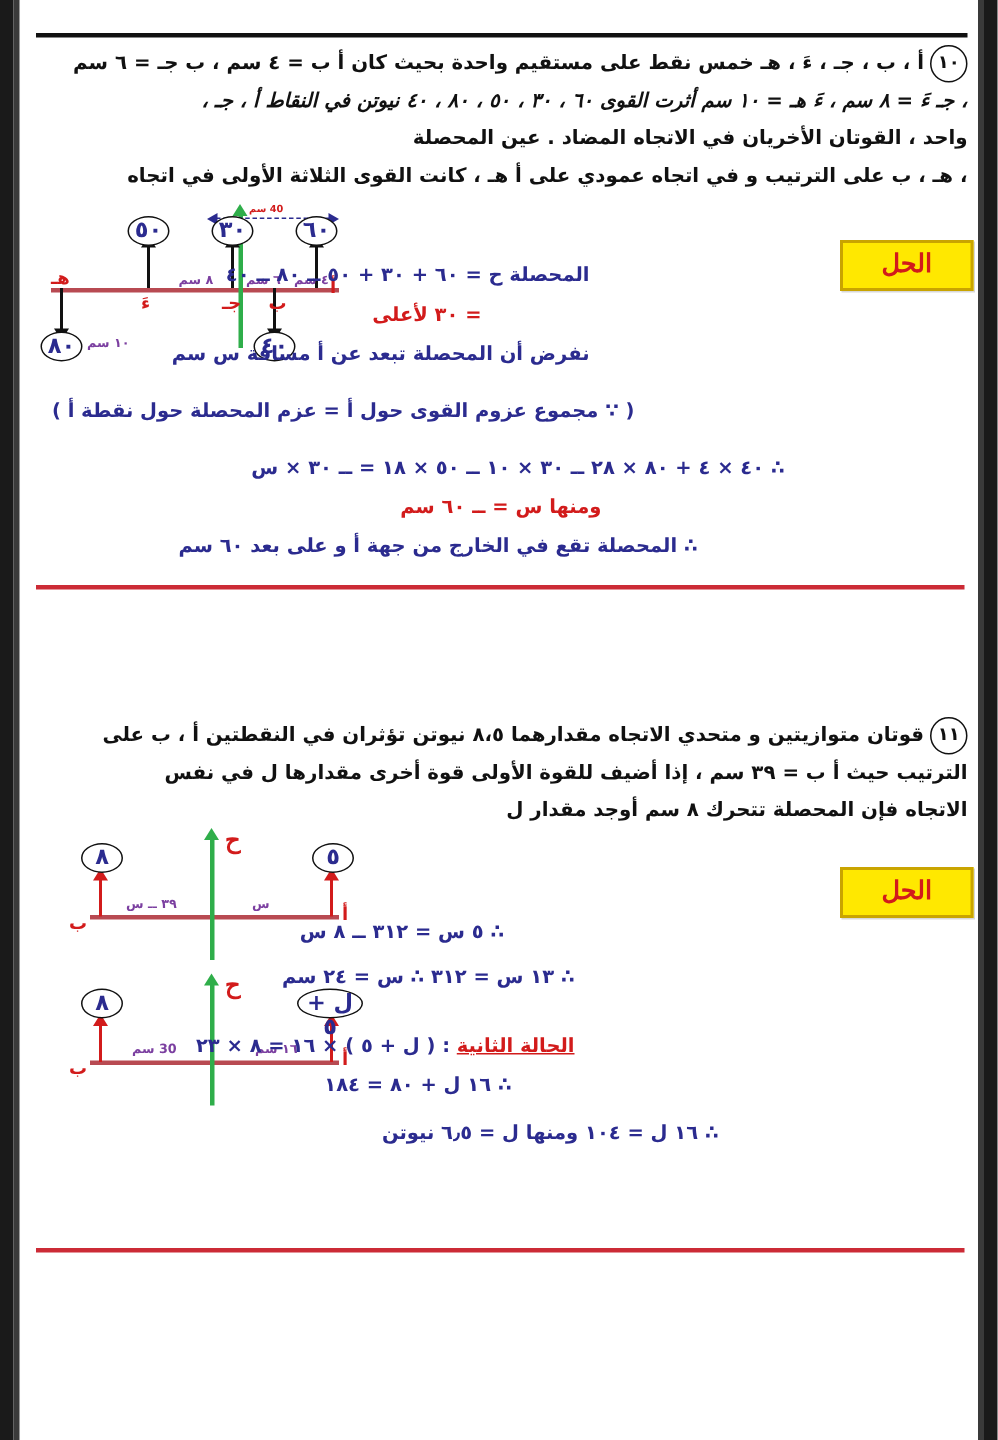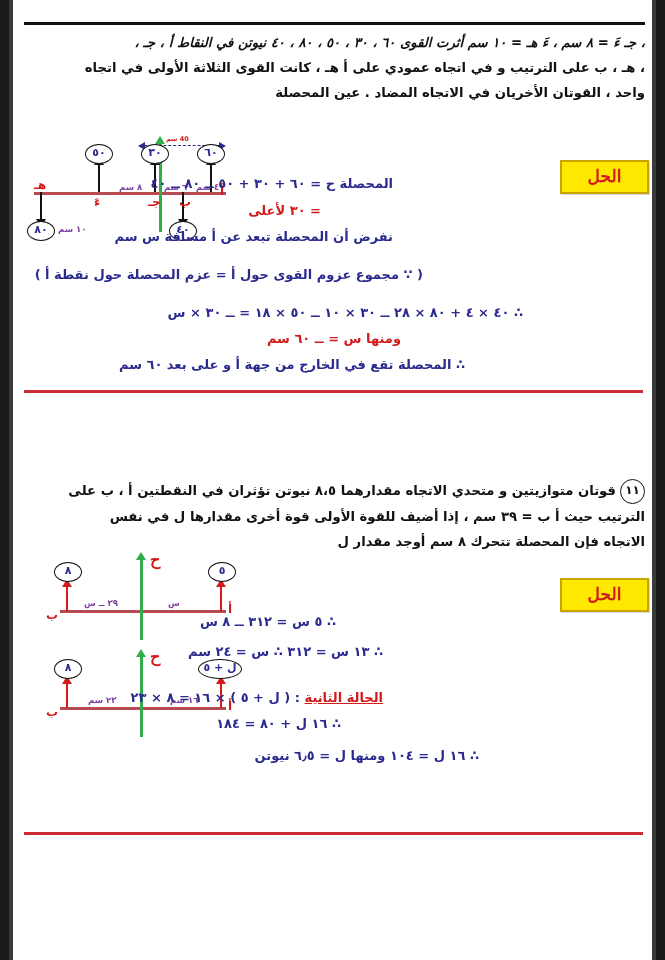--- a/index.html
+++ b/index.html
@@ -73,21 +73,21 @@
   }
   .farrow.up .head{top:-7px;border-bottom:8px solid #d21b1b;}
   .farrow.down .head{bottom:-7px;border-top:8px solid #d21b1b;}
   .farrow.dk{background:#111;}
   .farrow.dk.up .head{border-bottom-color:#111;}
   .farrow.dk.down .head{border-top-color:#111;}
 
   .fcircle{
     position:absolute;border:1.6px solid #111;border-radius:50%;
     width:26px;height:18px;text-align:center;line-height:16px;
-    font-size:11px;font-weight:bold;color:#2b2b8f;background:#fff;
+    font-size:15px;font-weight:bold;color:#2b2b8f;background:#fff;
   }
   .fcircle.wide{width:42px;}
   .pt-label{
     position:absolute;font-size:12px;font-weight:bold;color:#d21b1b;
     white-space:nowrap;
   }
   .seg-label{
     position:absolute;font-size:8.5px;font-weight:bold;color:#7b3fa0;
     white-space:nowrap;
   }
@@ -119,23 +119,26 @@
   <div class="edge-bar left"></div>
   <div class="edge-bar right"></div>
   <div class="edge-bar2 left"></div>
   <div class="edge-bar2 right"></div>
 
   <div class="sheet">
 
     <div class="top-rule"></div>
 
     <div class="q-block" style="top:30px;">
+      <div class="q-line">
+        <span class="qnum">١٠</span><span>أ ، ب ، جـ ، ءَ ، هـ خمس نقط على مستقيم واحدة بحيث كان أ ب = ٤ سم ، ب جـ = ٦ سم</span>
+      </div>
       <div class="q-line" style="padding-right:0;font-style:italic;">، جـ ءَ = ٨ سم ، ءَ هـ = ١٠ سم أثرت القوى ٦٠ ، ٣٠ ، ٥٠ ، ٨٠ ، ٤٠ نيوتن في النقاط أ ، جـ ،</div>
+      <div class="q-line">واحد ، القوتان الأخريان في الاتجاه المضاد . عين المحصلة</div>
       <div class="q-line">، هـ ، ب على الترتيب و في اتجاه عمودي على أ هـ ، كانت القوى الثلاثة الأولى في اتجاه</div>
-      <div class="q-line">واحد ، القوتان الأخريان في الاتجاه المضاد . عين المحصلة</div>
     </div>
 
     <div class="sol-badge" style="left:546px;top:160px;">
       <span>الحل</span>
     </div>
 
     <div class="diagram" style="left:0px;top:132px;width:250px;height:125px;">
 
       <div class="axis-line" style="left:20px;top:60px;width:192px;"></div>
 
@@ -243,21 +246,21 @@
       <div class="farrow up" style="left:186px;top:38px;height:25px;">
           <div class="head"></div>
         </div>
 
       <div class="fcircle" style="left:20px;top:14px;">٨</div>
       <div class="fcircle wide" style="left:164px;top:14px;">ل + ٥</div>
 
       <div class="pt-label" style="left:12px;top:60px;">ب</div>
       <div class="pt-label" style="left:194px;top:54px;">أ</div>
 
-      <div class="seg-label" style="left:54px;top:50px;">٢٣ سم</div>
+      <div class="seg-label" style="left:54px;top:50px;">30 سم</div>
       <div class="seg-label" style="left:136px;top:50px;">١٦ سم</div>
     </div>
 
     <div class="eq blue" style="right:315px;top:614px;">∴  ٥ س = ٣١٢ ــ ٨ س</div>
     <div class="eq blue" style="right:268px;top:644px;">∴  ١٣ س = ٣١٢     ∴ س = ٢٤ سم</div>
 
     <div class="eq blue" style="right:268px;top:690px;">
       <span class="eq-underline">الحالة الثانية</span><span id="c2b"> : ( ل + ٥ ) × ١٦ = ٨ × ٢٣</span>
     </div>
     <div class="eq blue" style="right:310px;top:716px;">∴ ١٦ ل + ٨٠ = ١٨٤</div>

